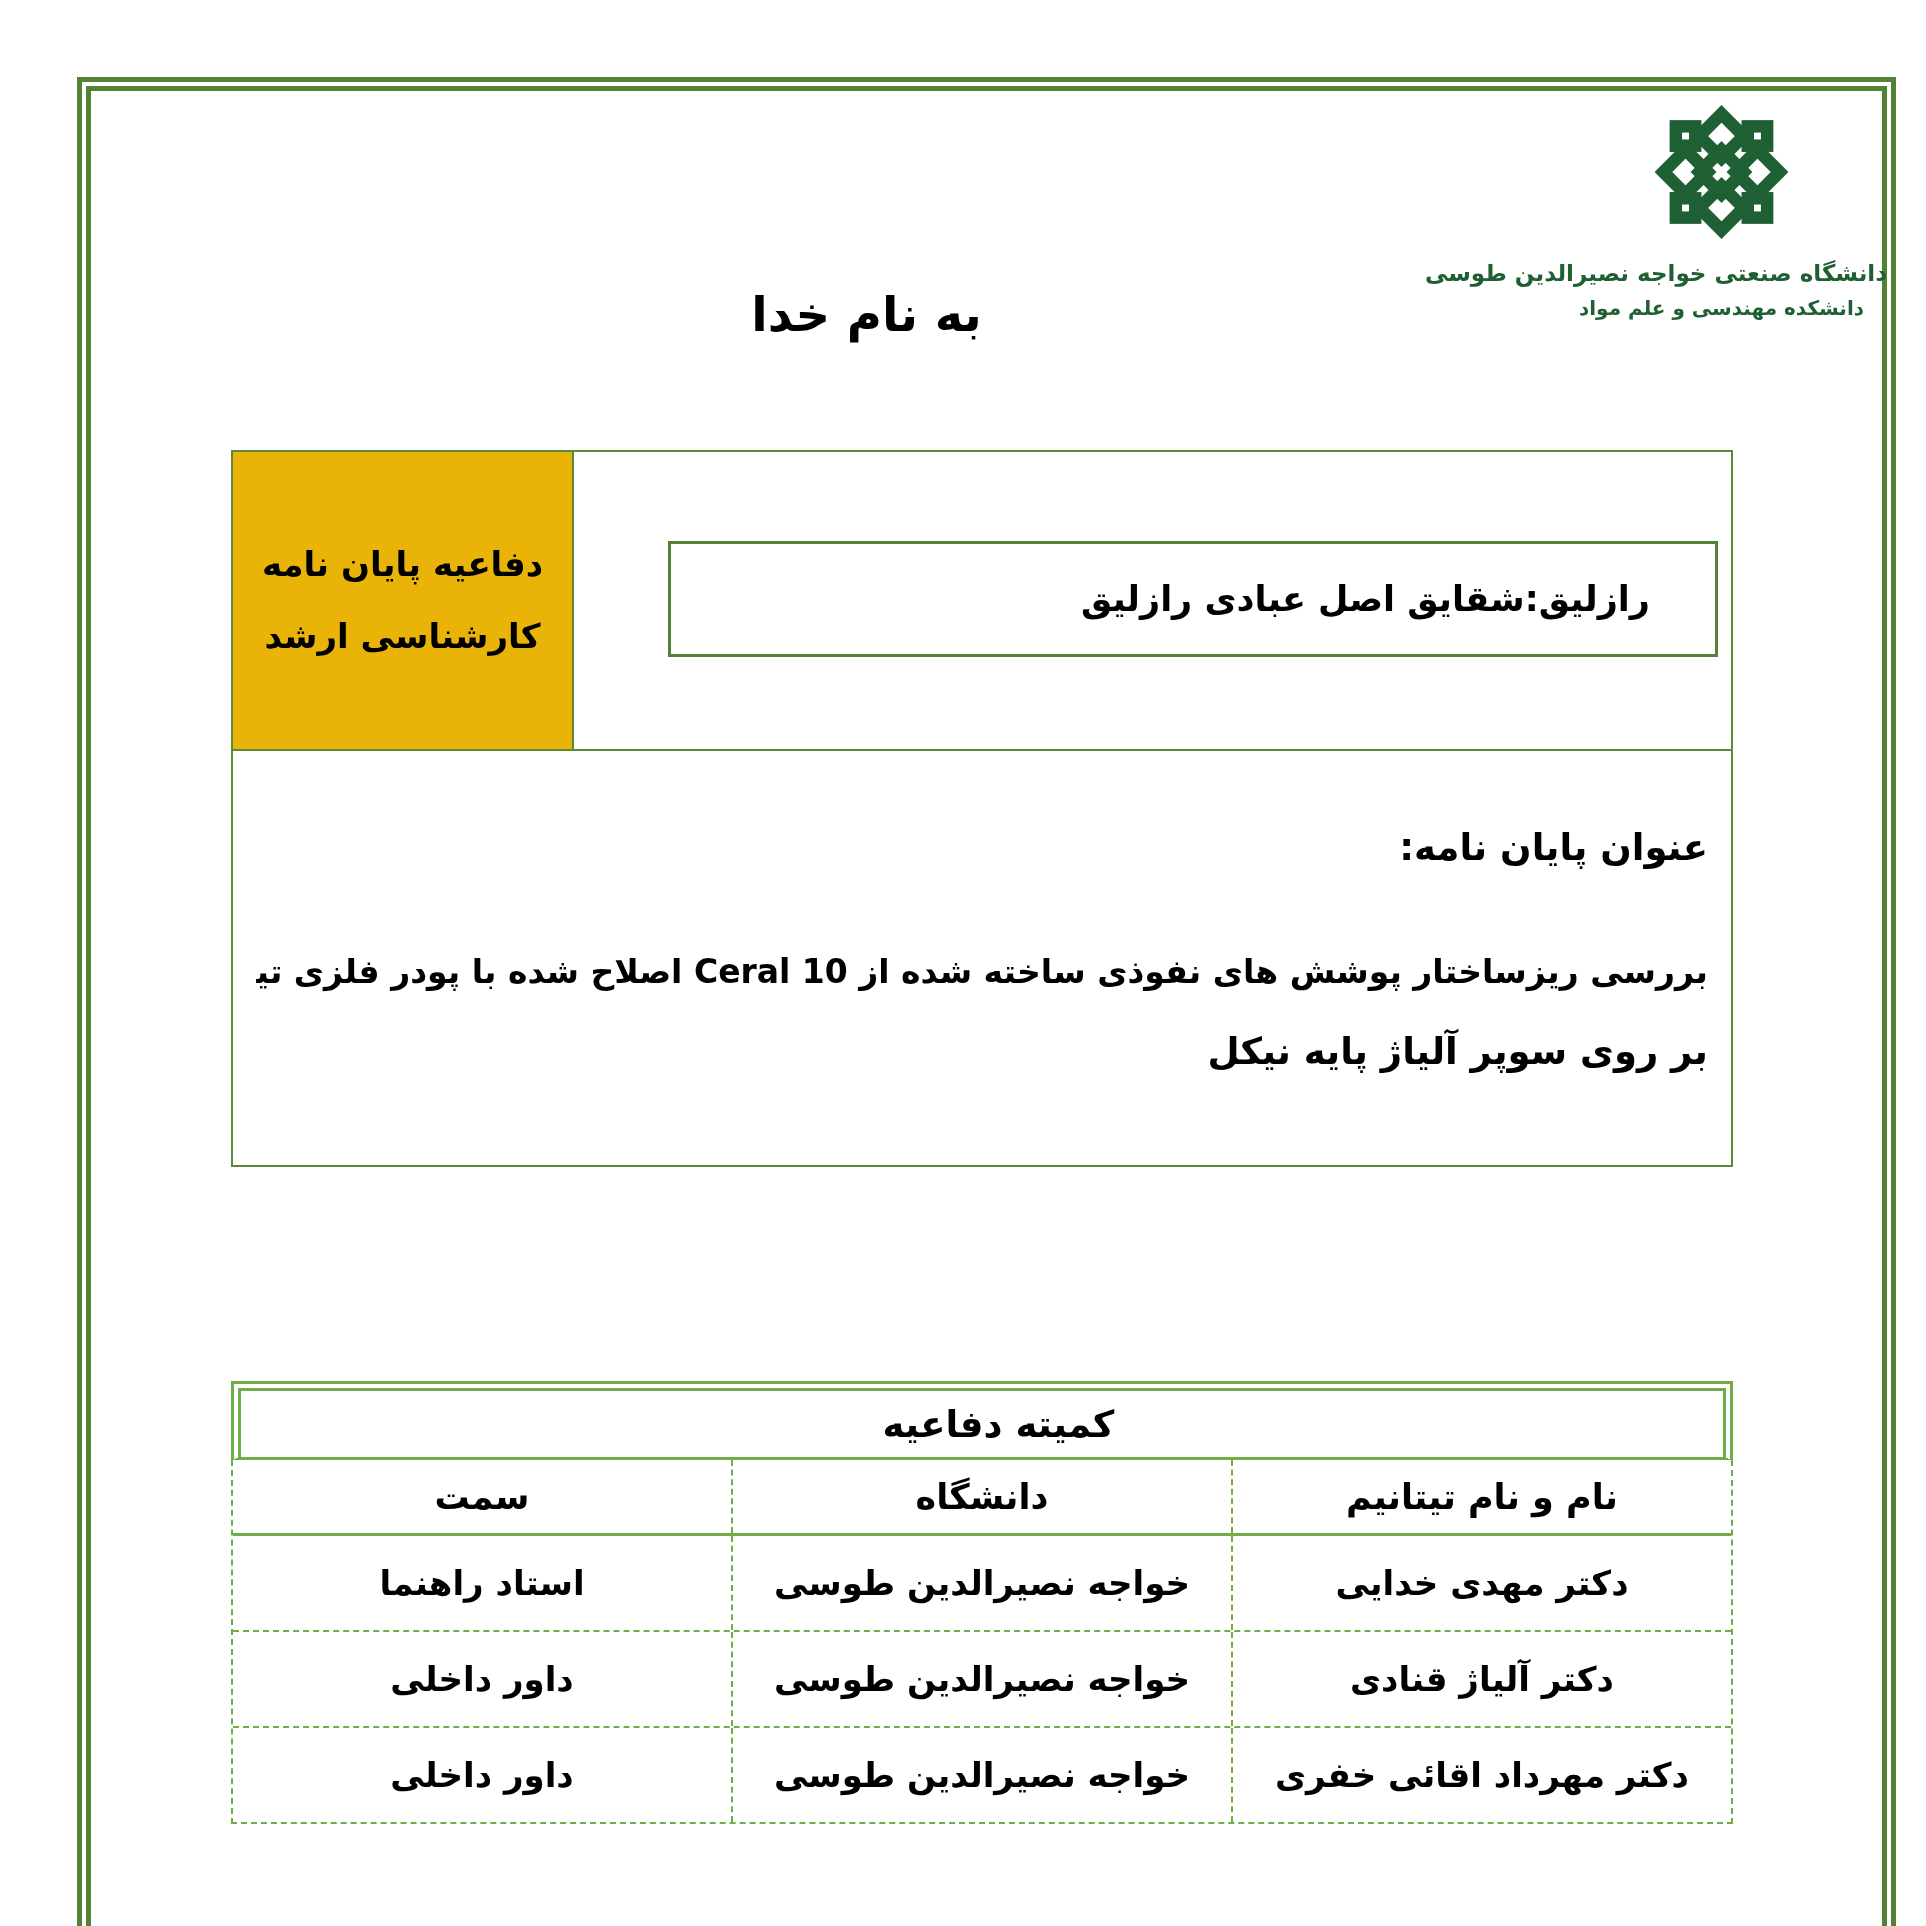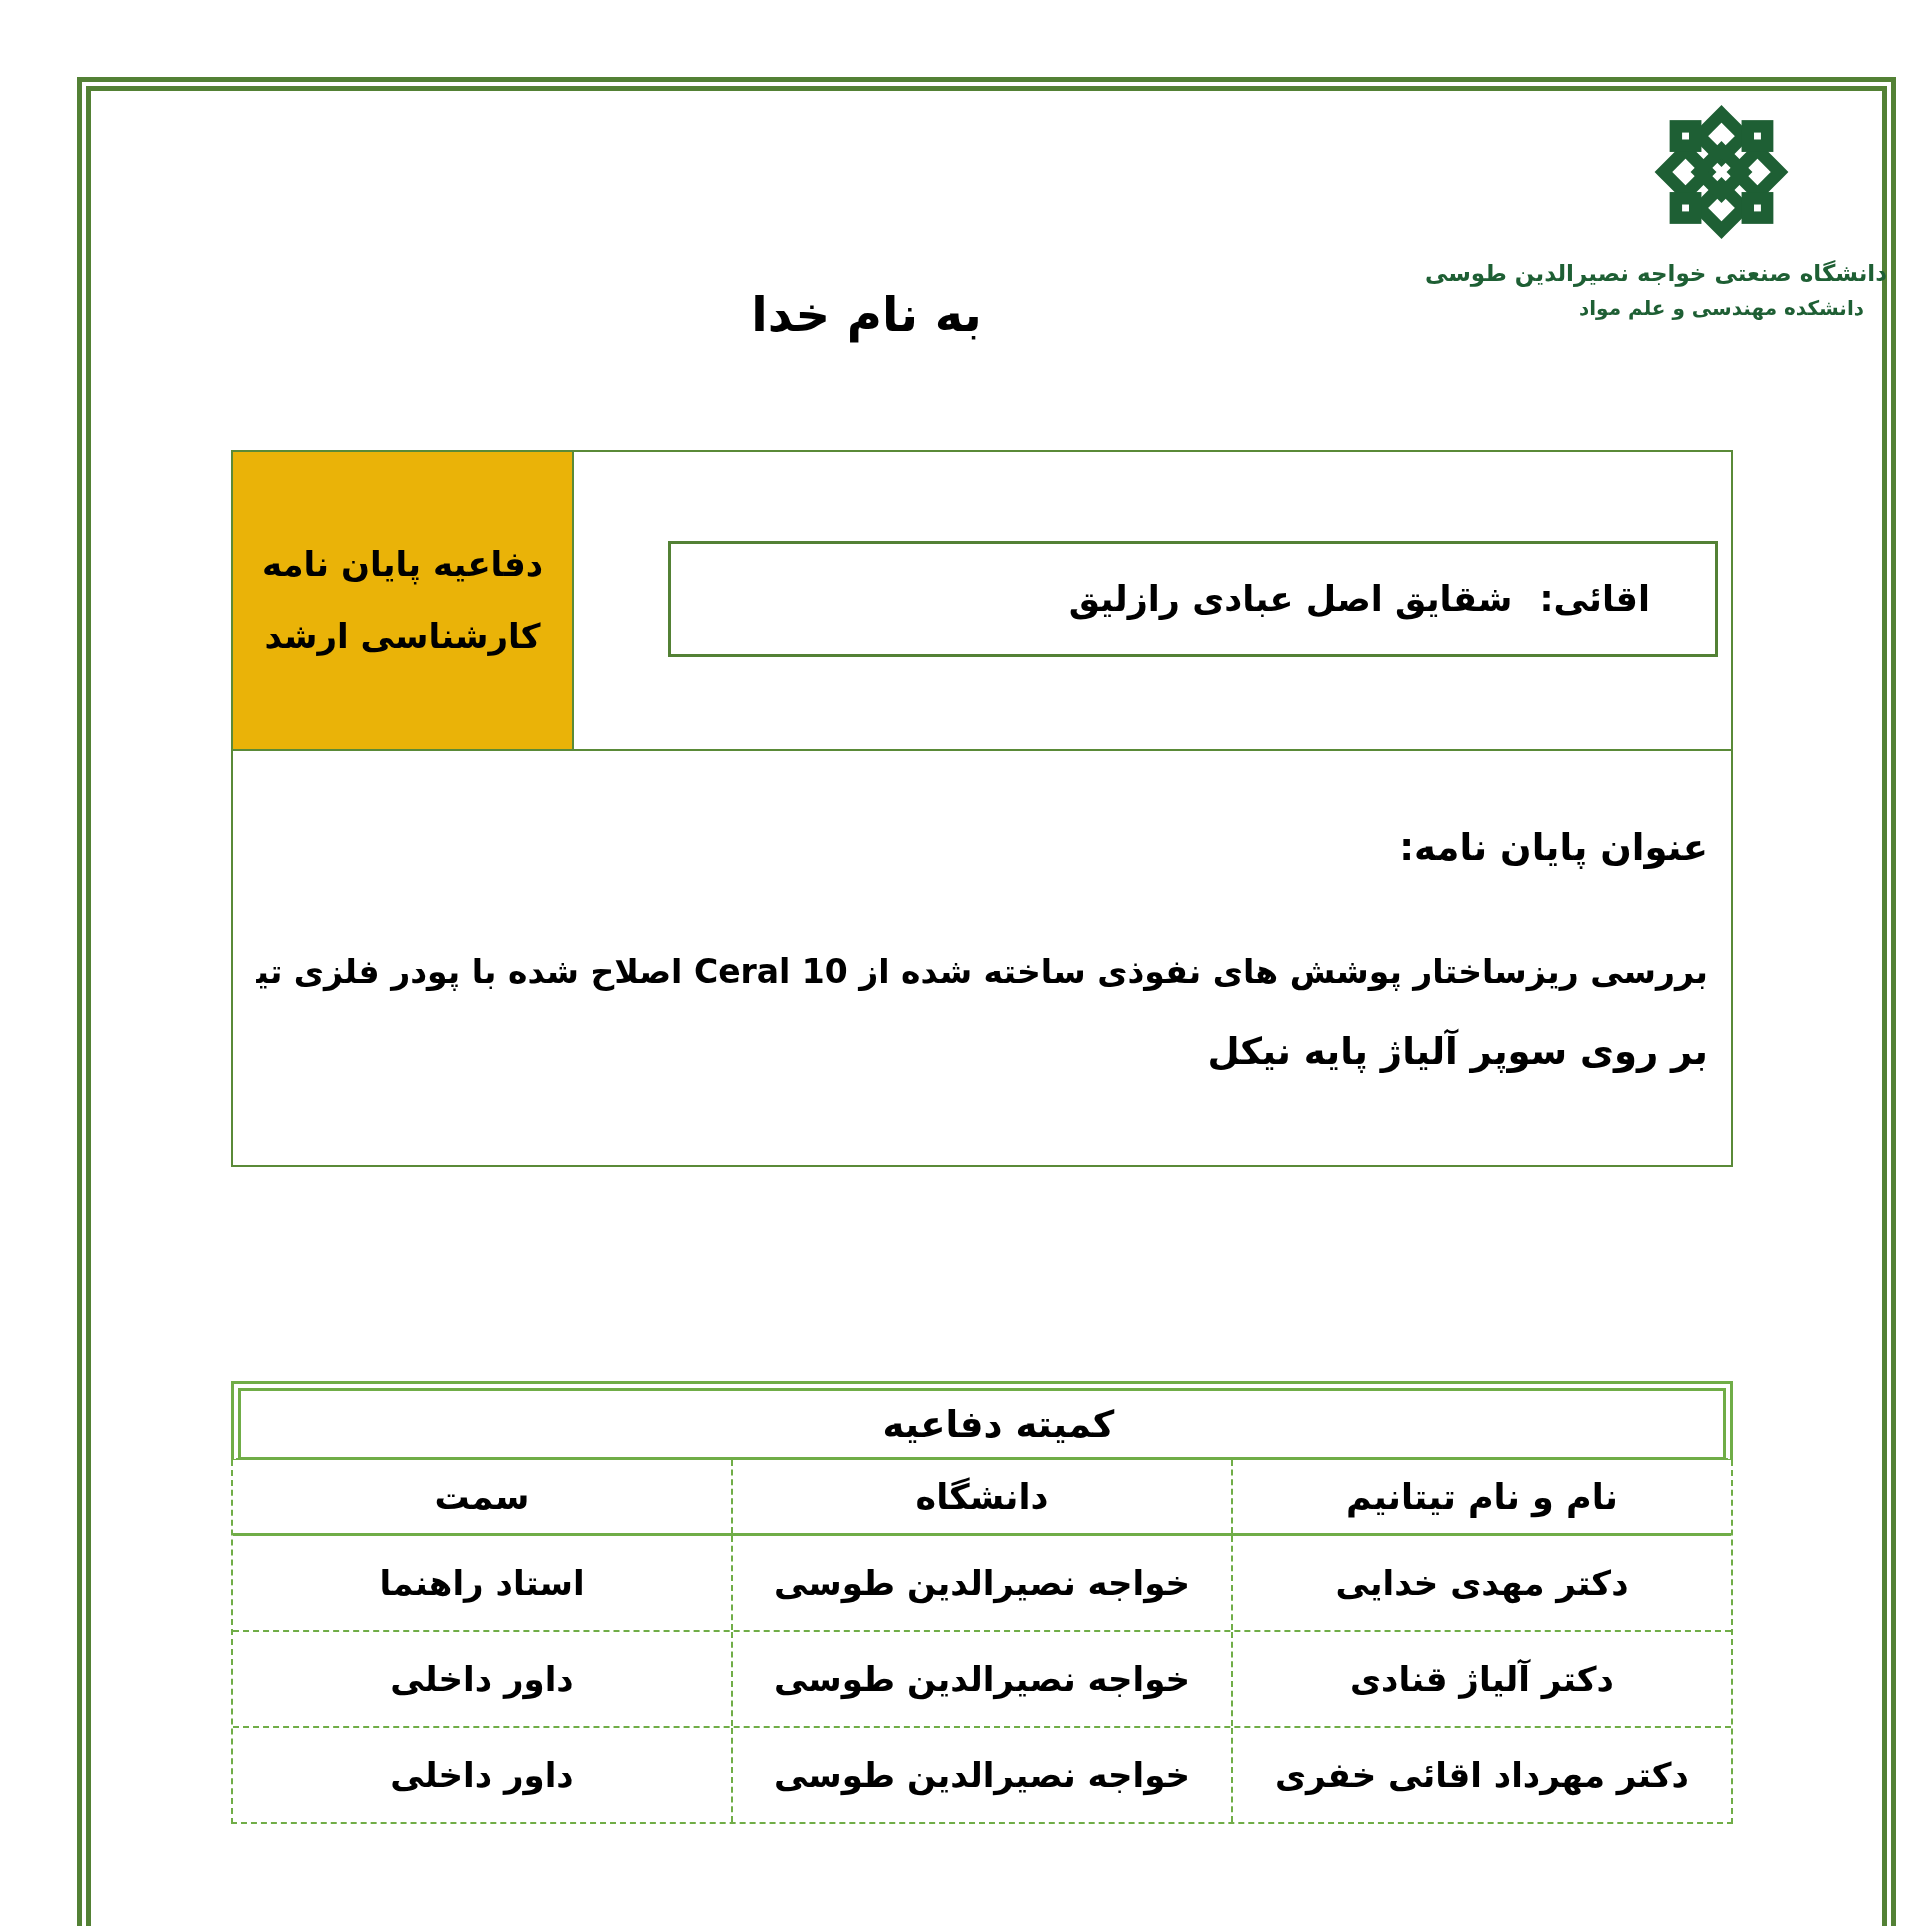--- a/index.html
+++ b/index.html
@@ -45,21 +45,21 @@
     font-size:34px;font-weight:bold;line-height:2.1;text-align:center;
   }
   .row-sep{position:absolute;left:0;right:0;top:297px;height:2.3px;background:#5A8A38;}
   .student-box{
     position:absolute;left:435px;top:89px;width:1050px;height:116px;
     border:3.5px solid #538135;box-sizing:border-box;
     display:flex;align-items:center;justify-content:flex-start;
     padding-right:65px;
     font-size:35px;font-weight:bold;white-space:nowrap;
   }
-  .student-name{margin-right:27px;}
+  .student-name{}
   .title-cell{
     position:absolute;left:0;right:0;top:299px;bottom:0;
     padding:10px 23px;box-sizing:border-box;
   }
   .thesis-heading{
     margin-top:65px;font-size:37px;font-weight:bold;text-align:right;
   }
   .thesis-line1{
     margin-top:77px;font-size:33px;font-weight:bold;
     text-align:justify;text-align-last:justify;text-justify:inter-word;
@@ -120,21 +120,21 @@
 
   <div class="bismillah" dir="rtl">به نام خدا</div>
 
   <div class="upper">
     <div class="green-cell" dir="rtl">
       <div>دفاعیه پایان نامه</div>
       <div>کارشناسی ارشد</div>
     </div>
     <div class="row-sep"></div>
     <div class="student-box" dir="rtl">
-      <span>اقائی:</span>
+      <span>رازلیق:</span>
       <span class="student-name">شقایق اصل عبادی رازلیق</span>
     </div>
     <div class="title-cell">
       <div class="thesis-heading" dir="rtl">عنوان پایان نامه:</div>
       <div class="thesis-line1" dir="rtl">بررسی ریزساختار پوشش های نفوذی ساخته شده از Ceral 10 اصلاح شده با پودر فلزی تیتانیم</div>
       <div class="thesis-line2" dir="rtl">بر روی سوپر آلیاژ پایه نیکل</div>
     </div>
   </div>
 
   <div class="committee">

